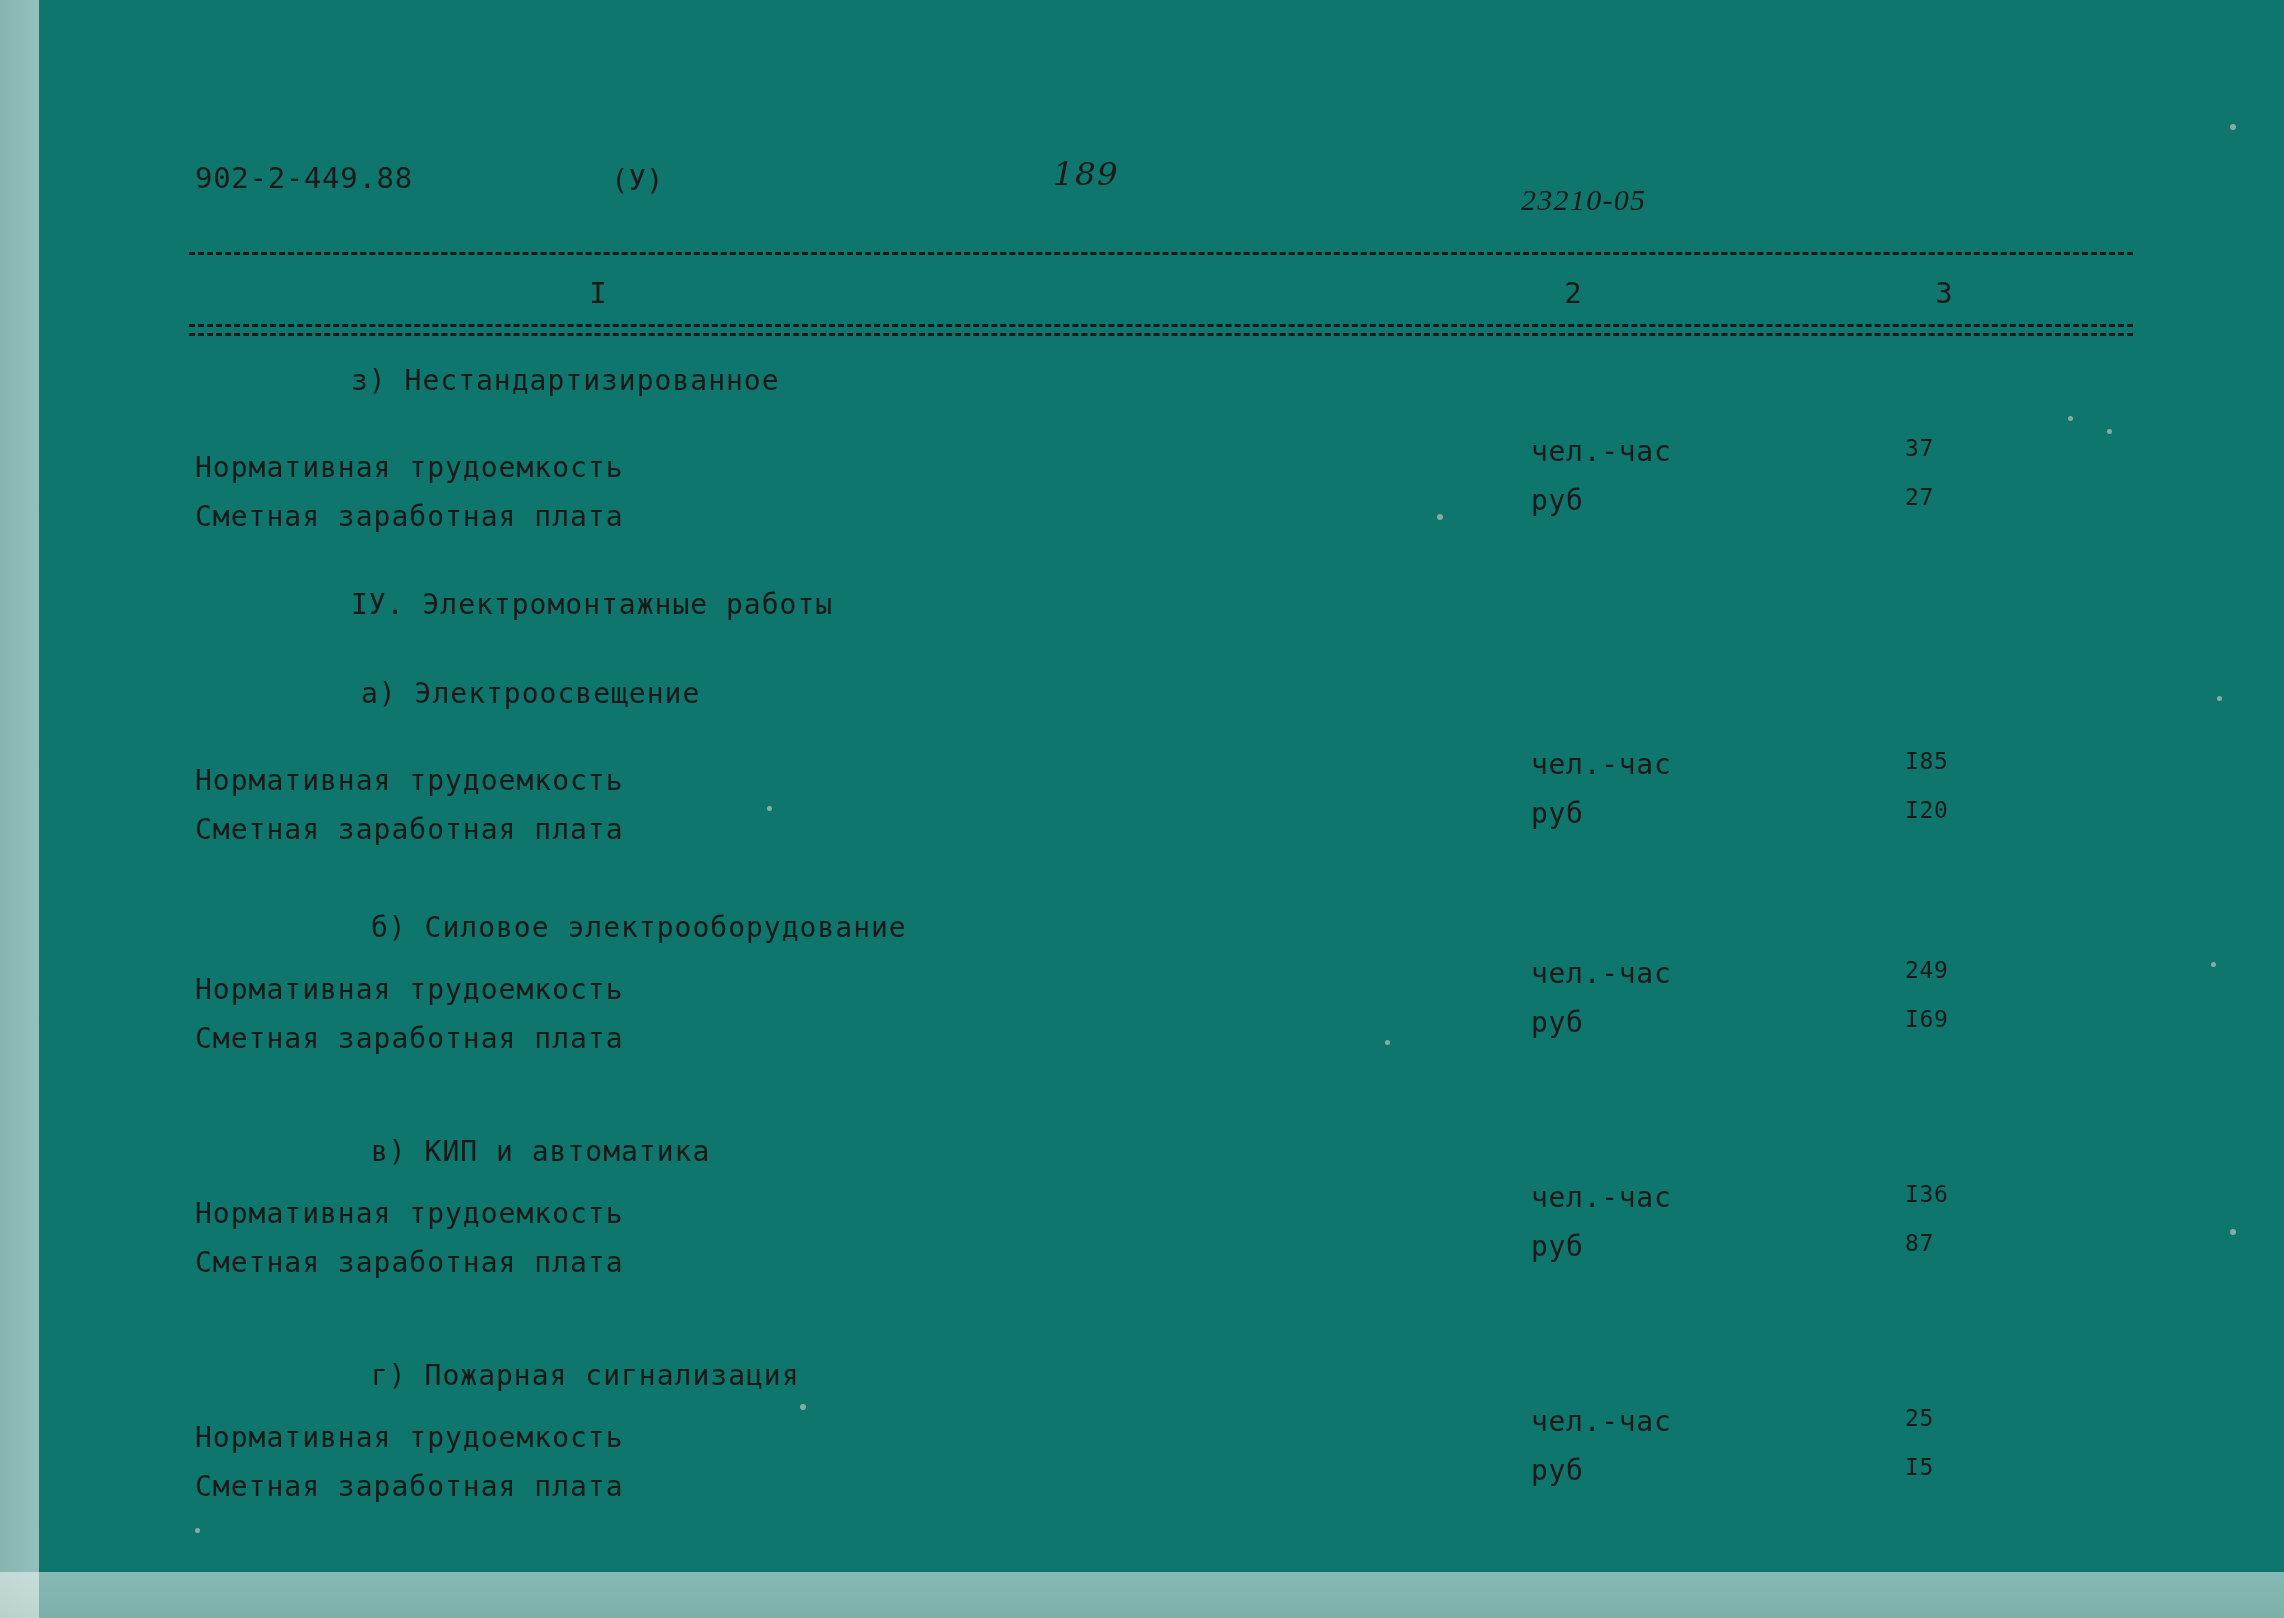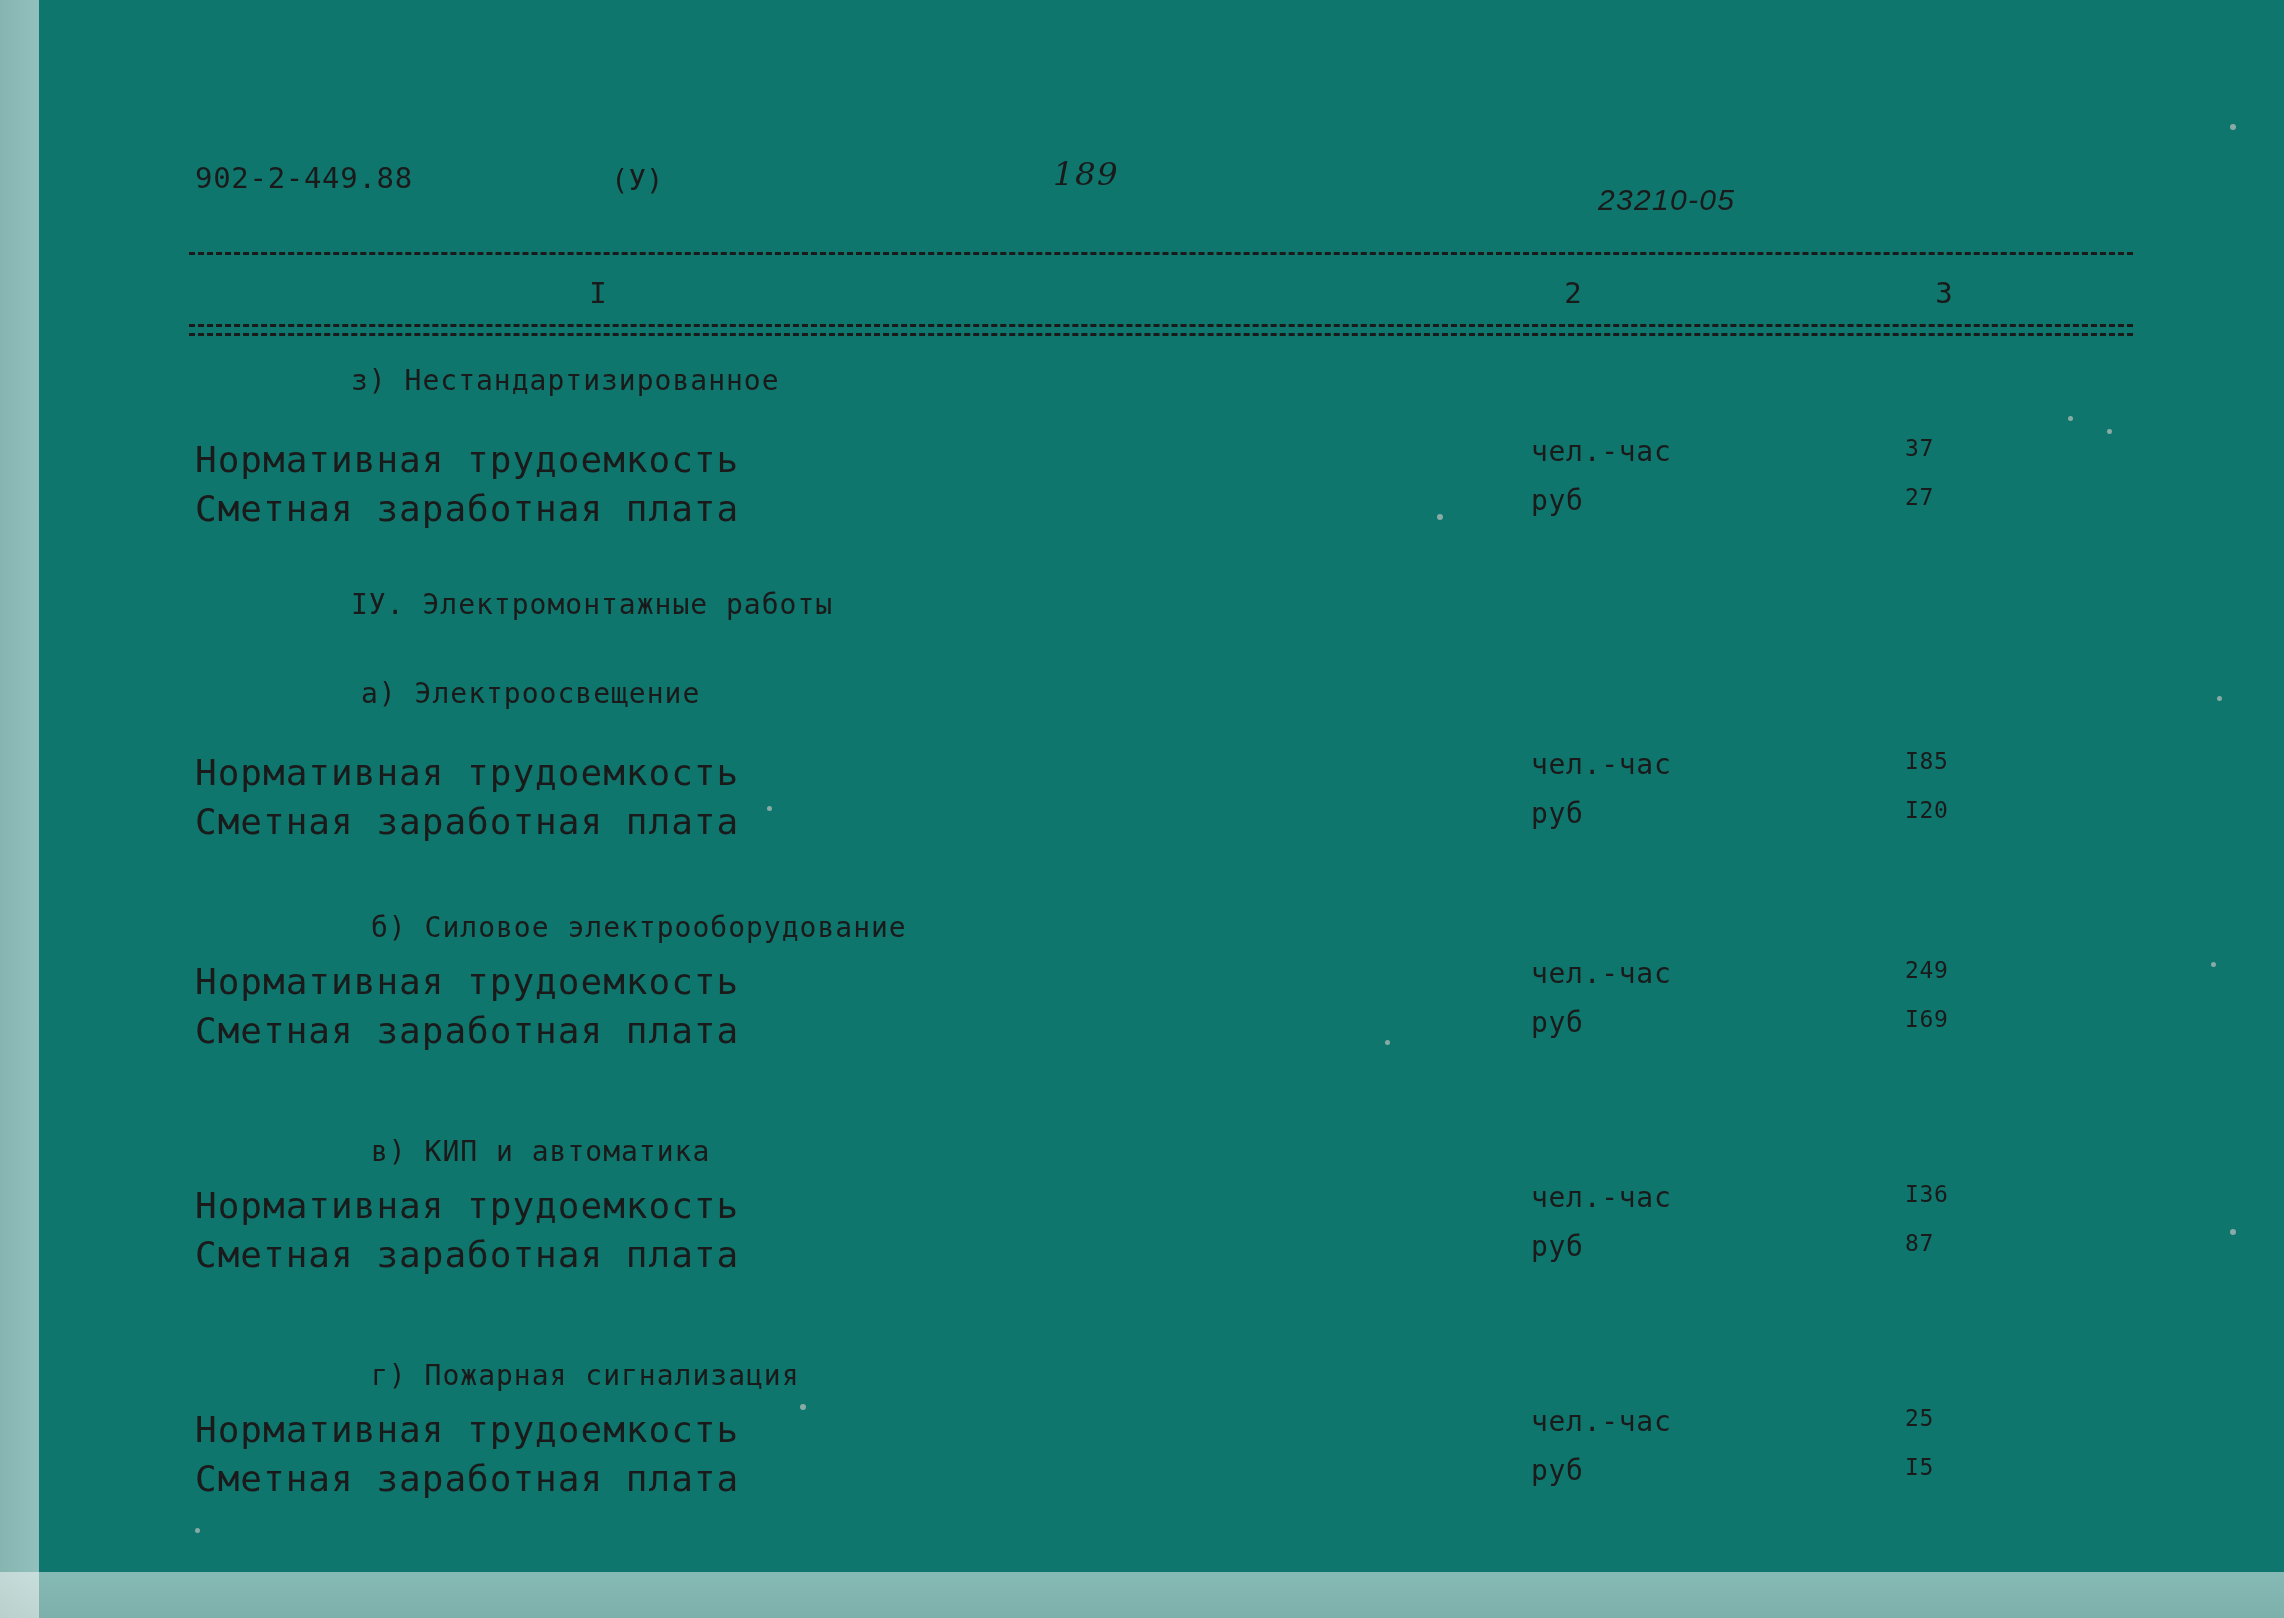--- a/index.html
+++ b/index.html
@@ -65,23 +65,23 @@
     position: absolute;
     left: 1053px;
     top: 155px;
     font-family: "DejaVu Serif", serif;
     font-style: italic;
     font-size: 32.5px;
     letter-spacing: 1.3px;
   }
   .hdr-right-code {
     position: absolute;
-    left: 1598px;
+    left: 1521px;
     top: 183px;
-    font-family: Liberation Sans, sans-serif;
+    font-family: Liberation Serif, serif;
     font-style: italic;
     font-size: 30px;
     letter-spacing: 1.3px;
   }
 
   
   .rule {
     position: absolute;
     left: 189px;
     width: 1944px;
@@ -109,22 +109,22 @@
     top: 364px;
     width: 2284px;
   }
   .row {
     position: relative;
     height: 49px;
   }
   .row .name {
     position: absolute;
     left: 195px;
-    top: 4px;
-    font-size: 36px;
+    top: 16px;
+    font-size: 28px;
     letter-spacing: 1px;
     white-space: nowrap;
   }
   .row .unit {
     position: absolute;
     left: 1531px;
     top: 0;
     font-size: 28px;
     letter-spacing: 0.7px;
     white-space: nowrap;

